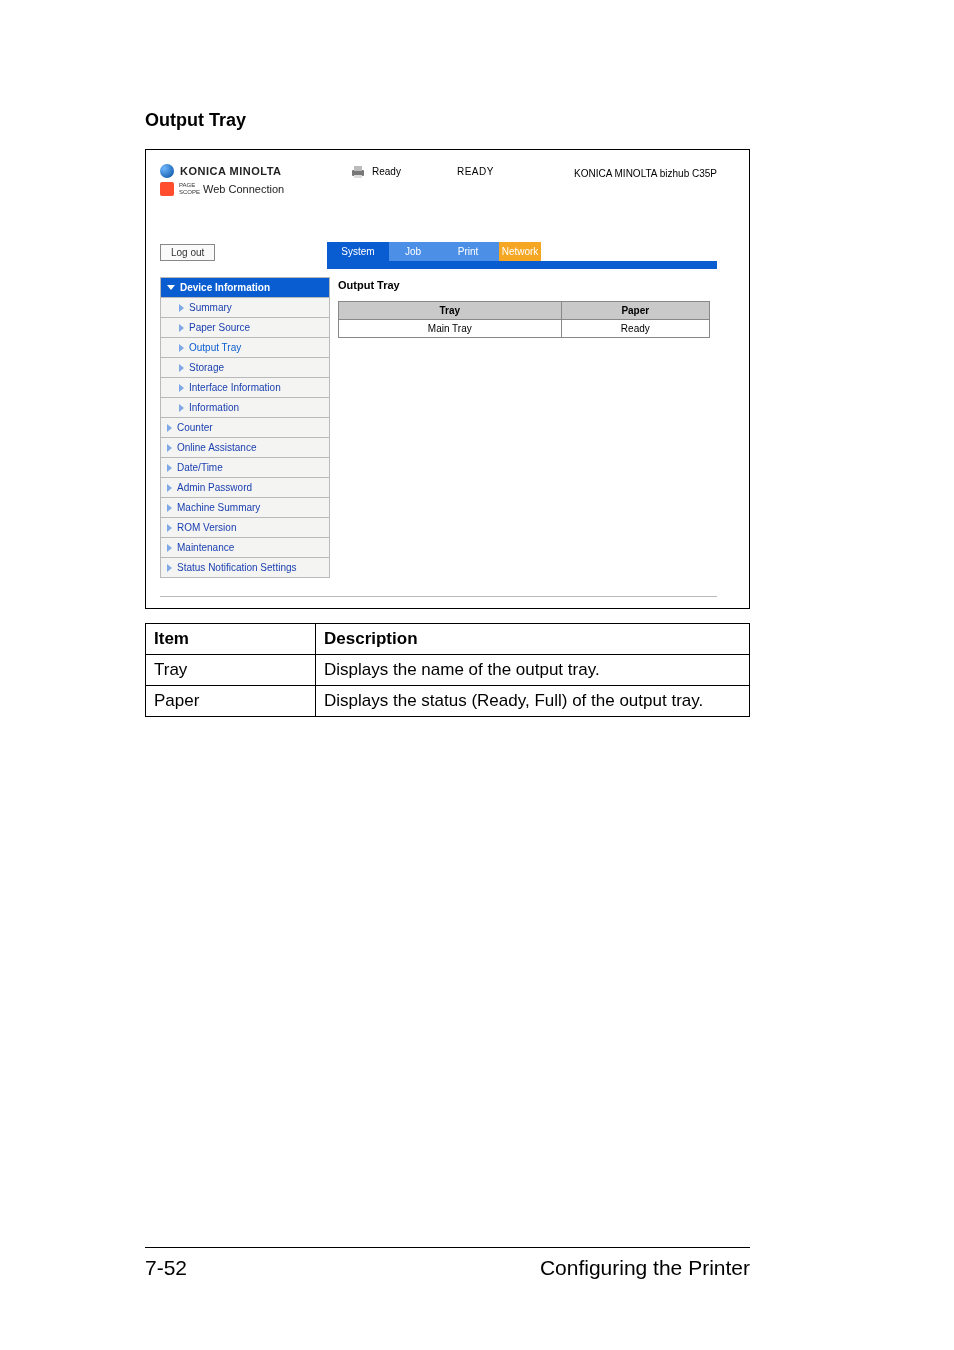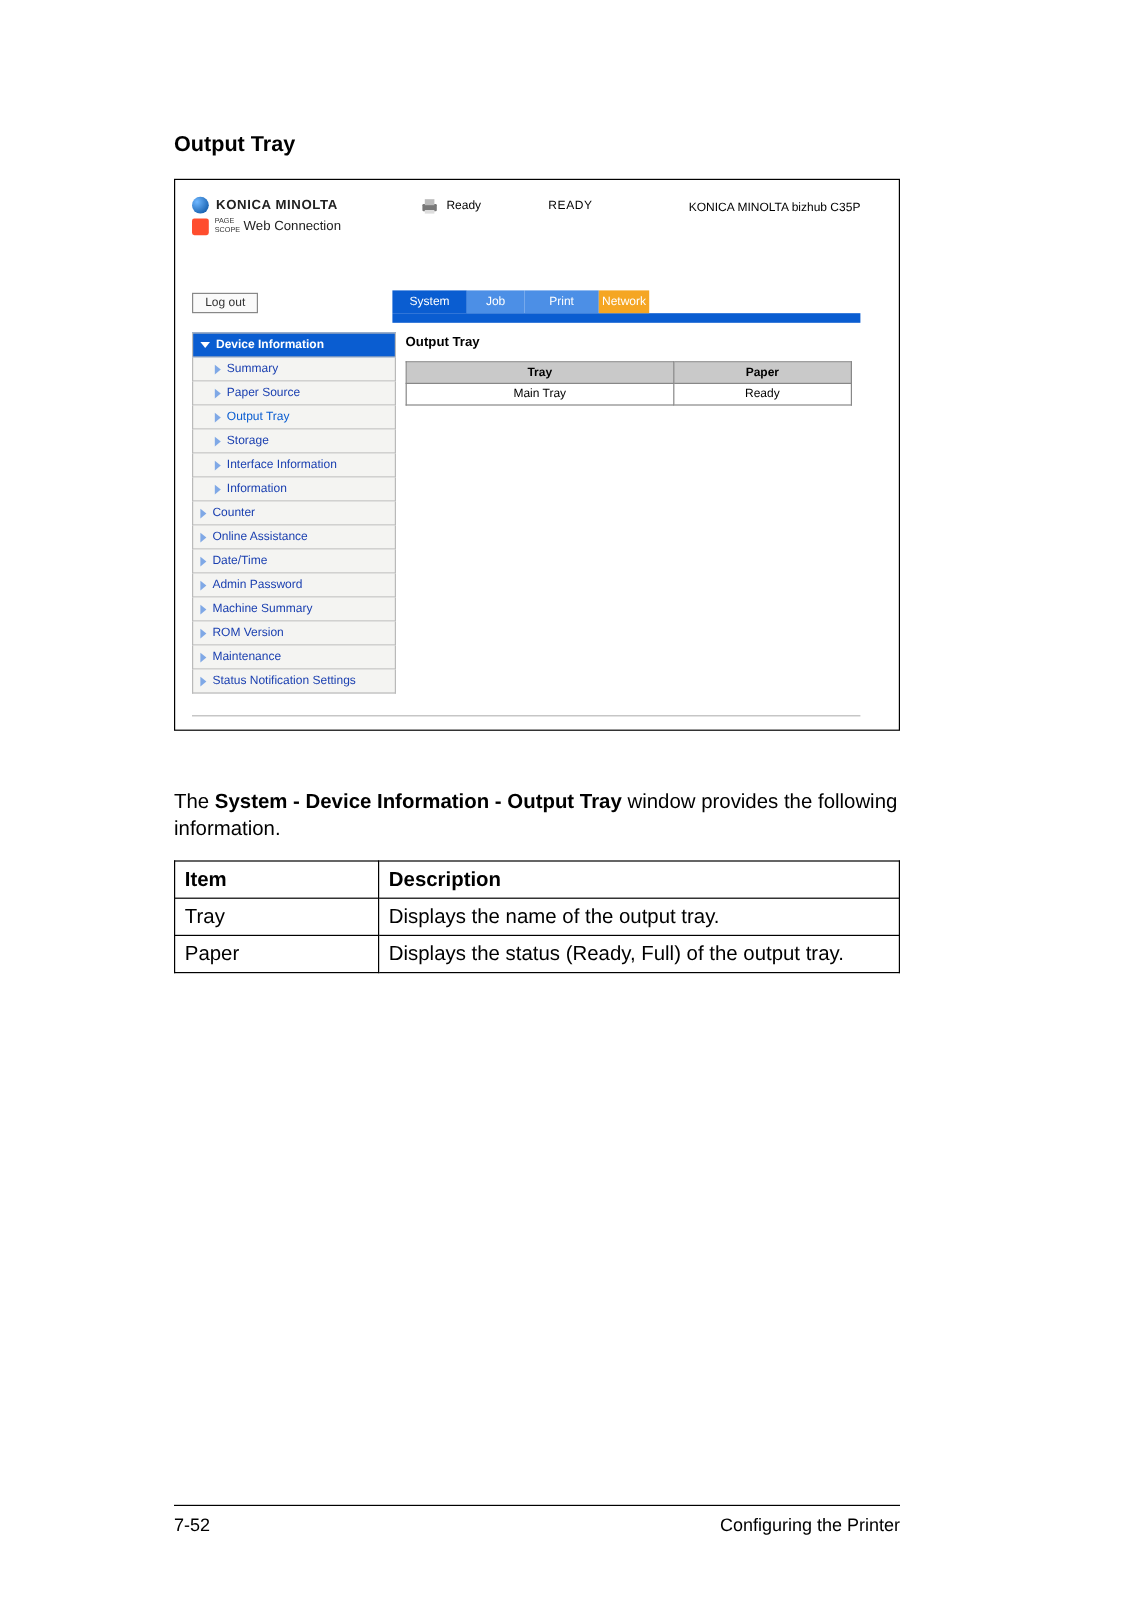--- a/index.html
+++ b/index.html
@@ -49,21 +49,21 @@
   table.tray td { border:1px solid #888; padding:3px 0; text-align:center; background:#fff;}
   .hr { border:none; border-top:1px solid #b9b9b9; margin-top:18px; width:100%;}
   
   .body-text { font-size:17px; margin-top:48px; line-height:1.35; }
   table.desc { width:605px; border-collapse:collapse; font-size:17px; margin-top:14px;}
   table.desc th, table.desc td { border:1px solid #000; padding:5px 8px; text-align:left; vertical-align:top;}
   table.desc th { font-weight:bold; }
   
   .footer { position:absolute; bottom:70px; left:145px; width:605px; }
   .footer-line { border-top:1px solid #000; margin-bottom:8px;}
-  .footer-row { display:flex; justify-content:space-between; font-size:15px;}
+  .footer-row { display:flex; justify-content:space-between; font-size:21px;}
   .footer-page { }
   .footer-title { }
 </style>
 </head>
 <body>
 
 <div class="page">
   <h3 class="section-title">Output Tray</h3>
 
   <div class="screenshot">
@@ -184,23 +184,20 @@
             <td>Main Tray</td>
             <td>Ready</td>
           </tr>
         </tbody>
           </table>
       </div>
     </div>
     <hr class="hr">
   </div>
 
-  <p class="body-text">
-    <span>The </span><b>System - Device Information - Output Tray</b><span> window provides the following information.</span>
-  </p>
 
   <table class="desc">
     <tbody>
         <tr>
       <th style="width:170px">Item</th>
       <th>Description</th>
     </tr>
     <tr>
       <td>Tray</td>
       <td>Displays the name of the output tray.</td>

